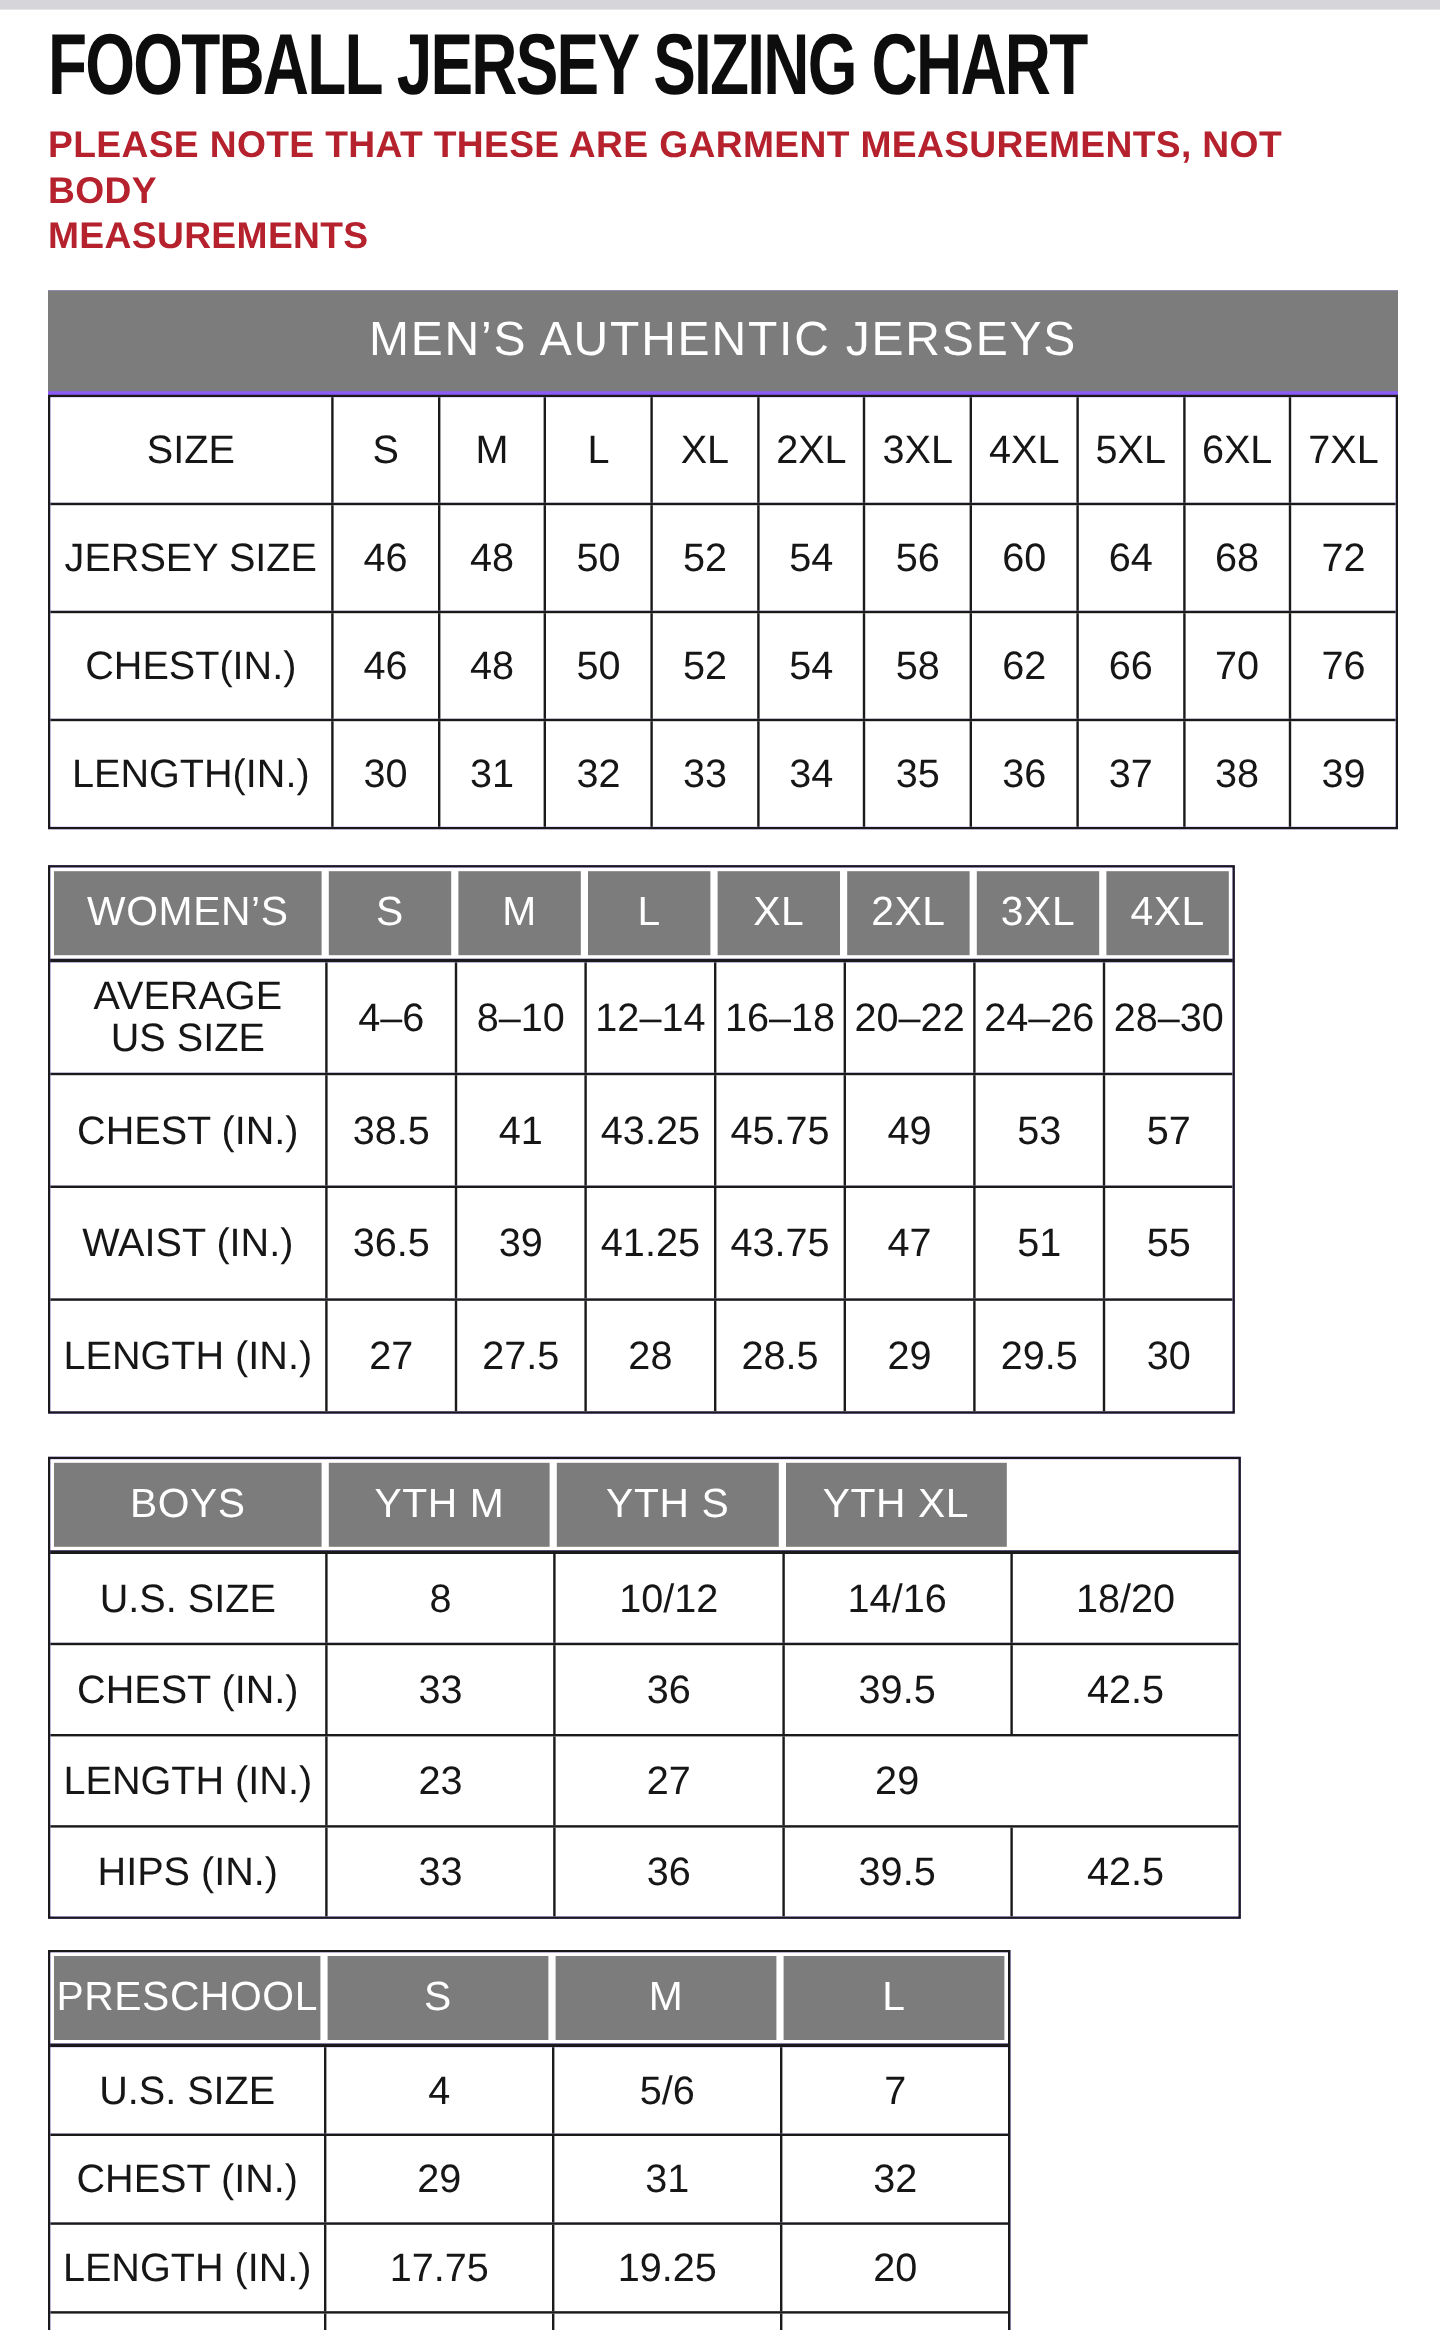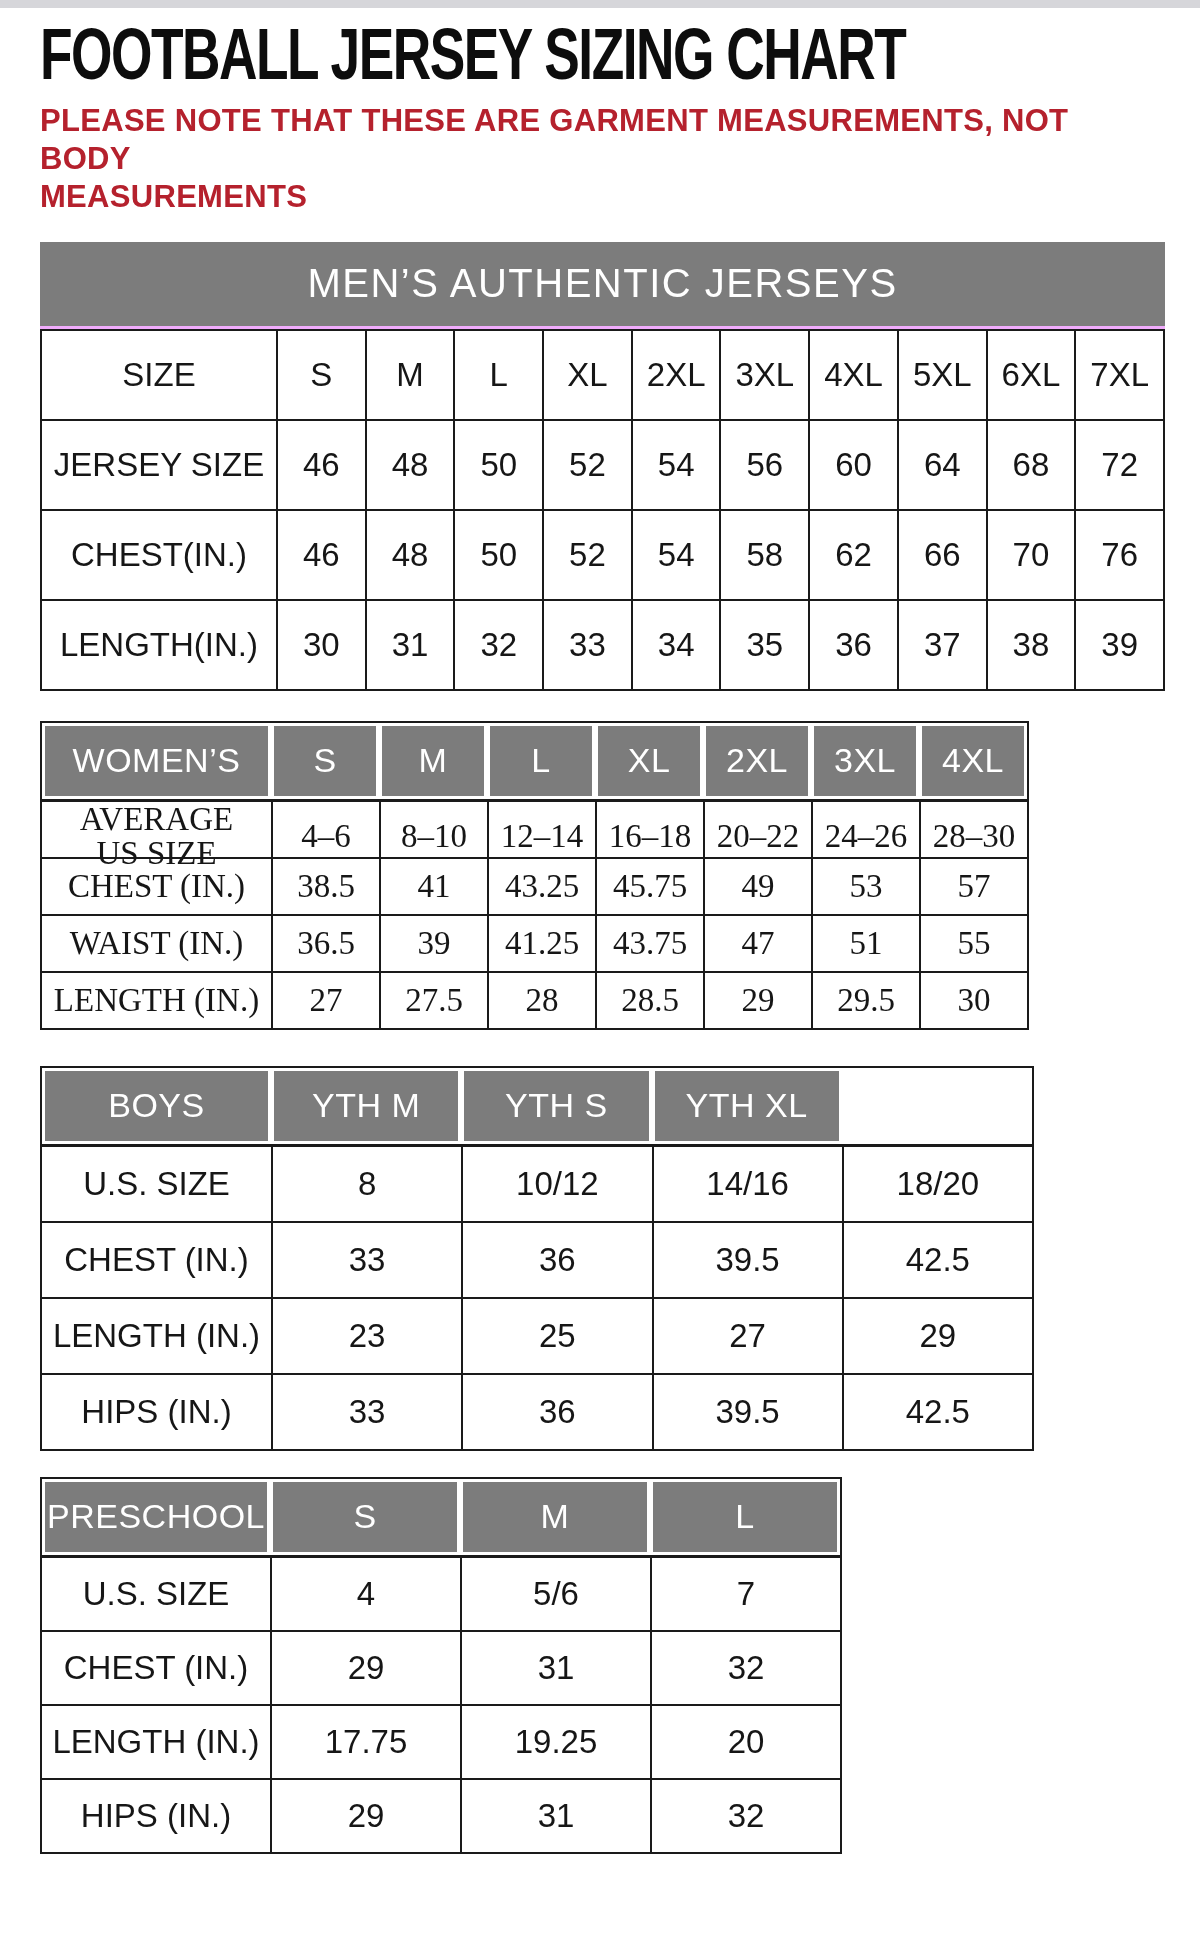--- a/index.html
+++ b/index.html
@@ -16,21 +16,21 @@
     font-size:72px;line-height:0.95;font-weight:900;letter-spacing:-2px;
     color:#0d0d0d;white-space:nowrap;
     transform:scaleX(0.74);transform-origin:left center;
   }
   .note{
     margin-top:14px;
     color:var(--red,#b5212d);
     font-size:31px;font-weight:700;line-height:1.22;letter-spacing:0.3px;
   }
 
-  .sizing-table{background:#f0abfc;}
+  .sizing-table{background:#8b5cf6;}
   .st-mens{width:1125px;margin-top:26px;}
   .st-womens{width:985px;margin-top:30px;}
   .st-boys{width:990px;margin-top:36px;}
   .st-preschool{width:798px;margin-top:26px;}
 
   .merged-title{
     background:var(--gray,#7c7c7c);color:#fff;
     height:84px;display:flex;align-items:center;justify-content:center;
     font-size:40px;letter-spacing:1.5px;margin-bottom:3px;
   }
@@ -39,21 +39,21 @@
   .hcell{
     background:var(--gray,#7c7c7c);color:#fff;margin:3px;
     display:flex;align-items:center;justify-content:center;
     font-size:34px;letter-spacing:0.5px;
   }
   .bordered .tbody{border-top:3px solid var(--line,#1a1a1a);}
   .st-mens .tbody{border:2px solid var(--line,#1a1a1a);}
   .trow{display:grid;background:#fff;}
   .trow + .trow{border-top:2px solid var(--line,#1a1a1a);}
   .st-mens .trow{height:88px;}
-  .st-womens .trow{height:55px;font-family:Liberation Serif, serif;}
+  .st-womens .trow{height:92px;}
   .st-boys .trow{height:74px;}
   .st-preschool .trow{height:72px;}
   .cell{
     display:flex;align-items:center;justify-content:center;
     font-size:33px;color:#161616;text-align:center;
     white-space:pre-line;line-height:1.05;padding:0 4px;
   }
   .cell + .cell{border-left:2px solid var(--line,#1a1a1a);}
 </style>
 </head>
@@ -202,21 +202,20 @@
         <div class="trow" style="grid-template-columns: 229px repeat(4, 1fr);">
           <div class="cell label">CHEST (IN.)</div>
           <div class="cell">33</div>
           <div class="cell">36</div>
           <div class="cell">39.5</div>
           <div class="cell">42.5</div>
         </div>
         <div class="trow" style="grid-template-columns: 229px repeat(4, 1fr);">
           <div class="cell label">LENGTH (IN.)</div>
           <div class="cell">23</div>
-          <div class="cell">25</div>
           <div class="cell">27</div>
           <div class="cell">29</div>
         </div>
         <div class="trow" style="grid-template-columns: 229px repeat(4, 1fr);">
           <div class="cell label">HIPS (IN.)</div>
           <div class="cell">33</div>
           <div class="cell">36</div>
           <div class="cell">39.5</div>
           <div class="cell">42.5</div>
         </div>

